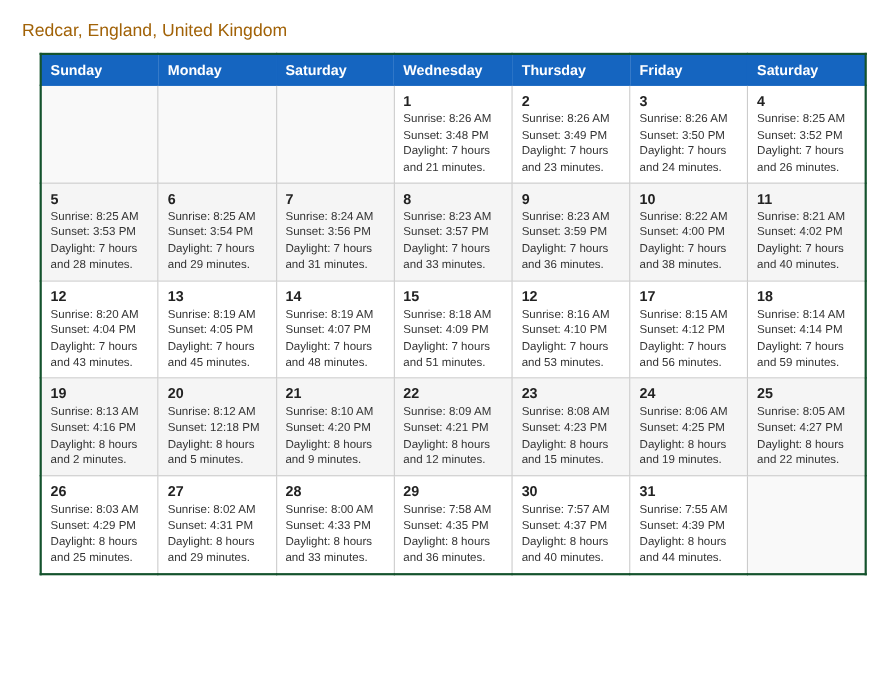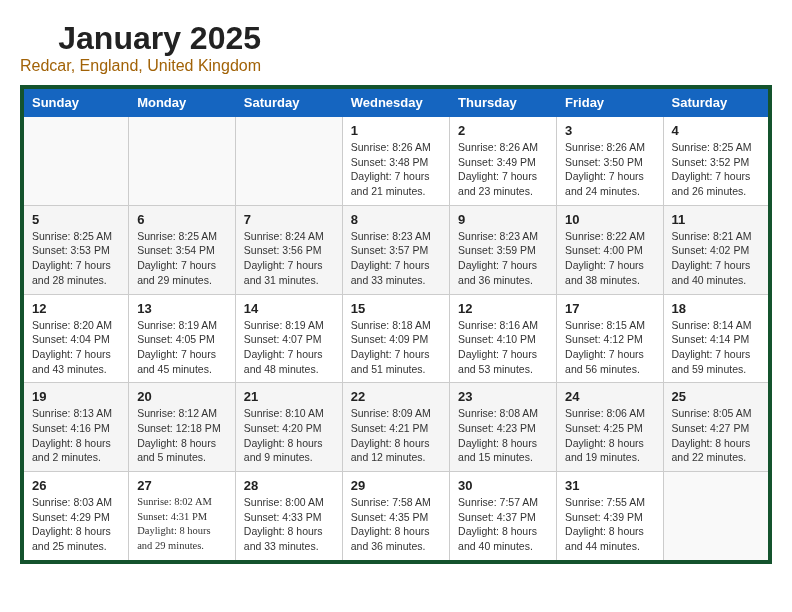--- a/index.html
+++ b/index.html
@@ -24,21 +24,22 @@
       font-weight: bold;
       color: #222;
     }
     .location {
       font-size: 16px;
       color: #a16207;
     }
     .calendar {
       width: 100%;
       border-collapse: collapse;
-      border: 4px solid #14532d;
+      border: 2px solid #14532d;
+      margin-left: 16px;
     }
     .calendar th {
       background-color: #1565c0;
       color: #fff;
       text-align: left;
       padding: 6px 8px;
       font-size: 13px;
       border: 1px solid #1565c0;
     }
     .calendar td {
@@ -90,21 +91,20 @@
     }
     .logo-name .blue-text {
       color: #1565c0;
     }
   </style>
 </head>
 <body>
 
 <div class="header">
   <div class="title-block">
-    <div class="month-title">January 2025</div>
     <div class="location">Redcar, England, United Kingdom</div>
   </div>
 </div>
 
 <table class="calendar">
   <thead>
     <tr>
     <th>Sunday</th>
         <th>Monday</th>
         <th>Saturday</th>
@@ -304,21 +304,21 @@
       <tr>
         <td>
           <span class="day-number">26</span>
           <div class="day-info" style="white-space: pre-line;">Sunrise: 8:03 AM
 Sunset: 4:29 PM
 Daylight: 8 hours
 and 25 minutes.</div>
         </td>
         <td>
           <span class="day-number">27</span>
-          <div class="day-info" style="white-space: pre-line; font-family: Liberation Serif, serif;">Sunrise: 8:02 AM
+          <div class="day-info" style="white-space: pre-line;">Sunrise: 8:02 AM
 Sunset: 4:31 PM
 Daylight: 8 hours
 and 29 minutes.</div>
         </td>
         <td>
           <span class="day-number">28</span>
           <div class="day-info" style="white-space: pre-line;">Sunrise: 8:00 AM
 Sunset: 4:33 PM
 Daylight: 8 hours
 and 33 minutes.</div>

